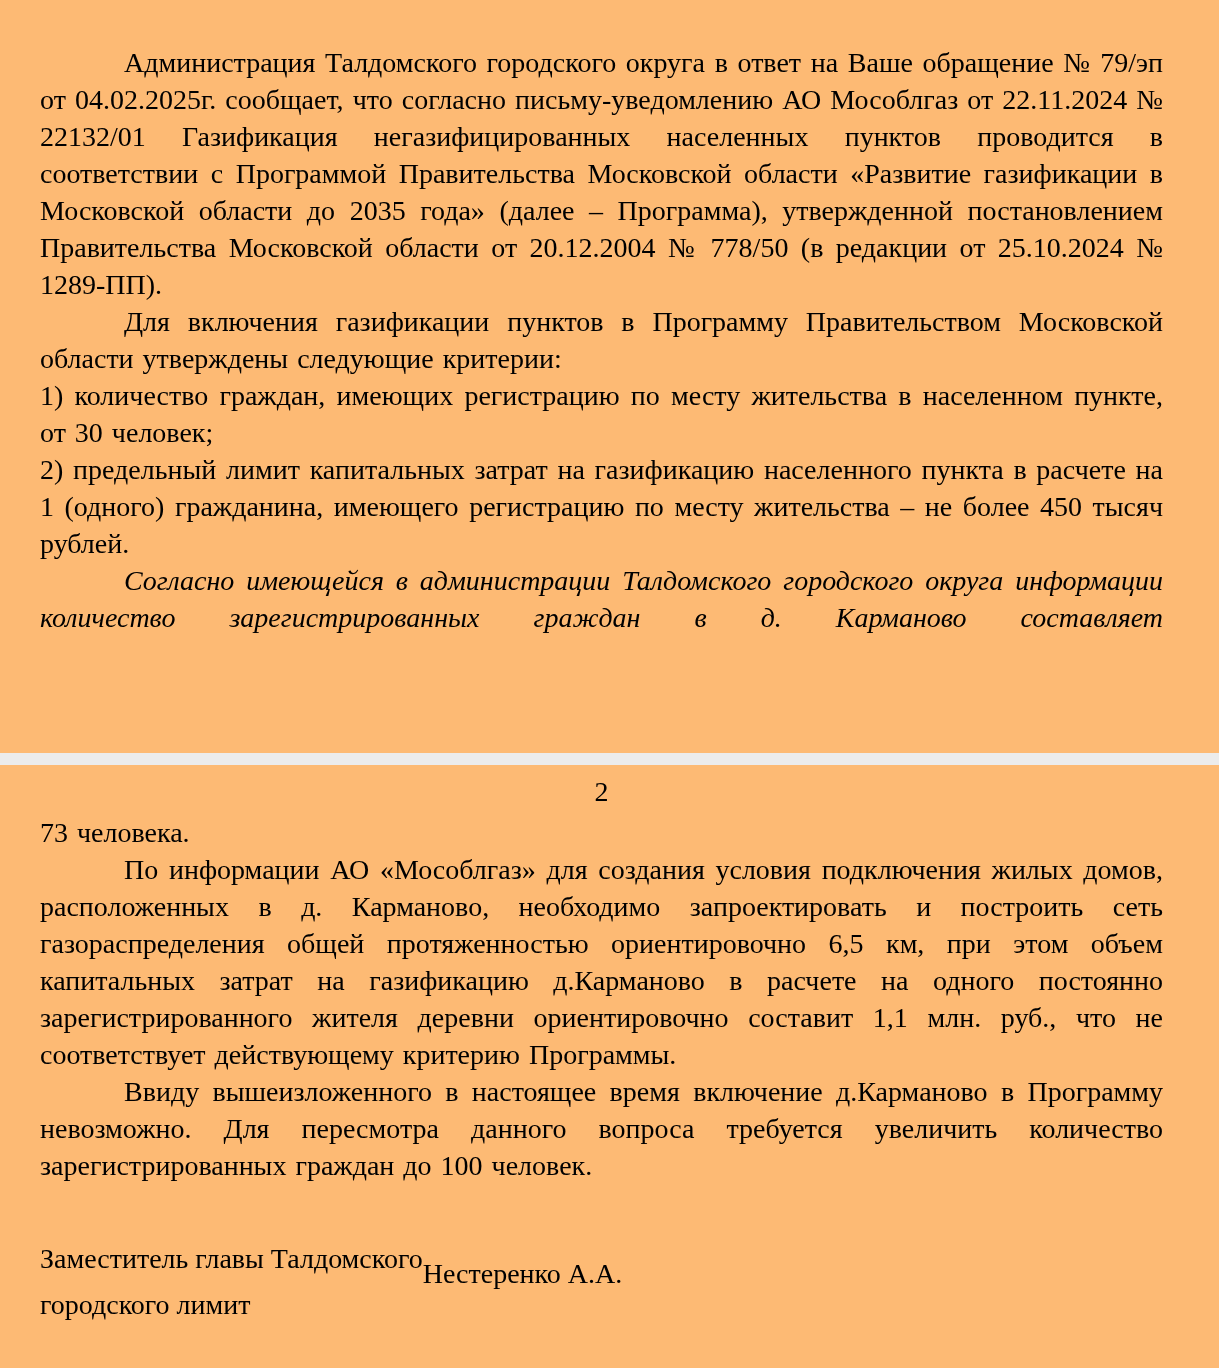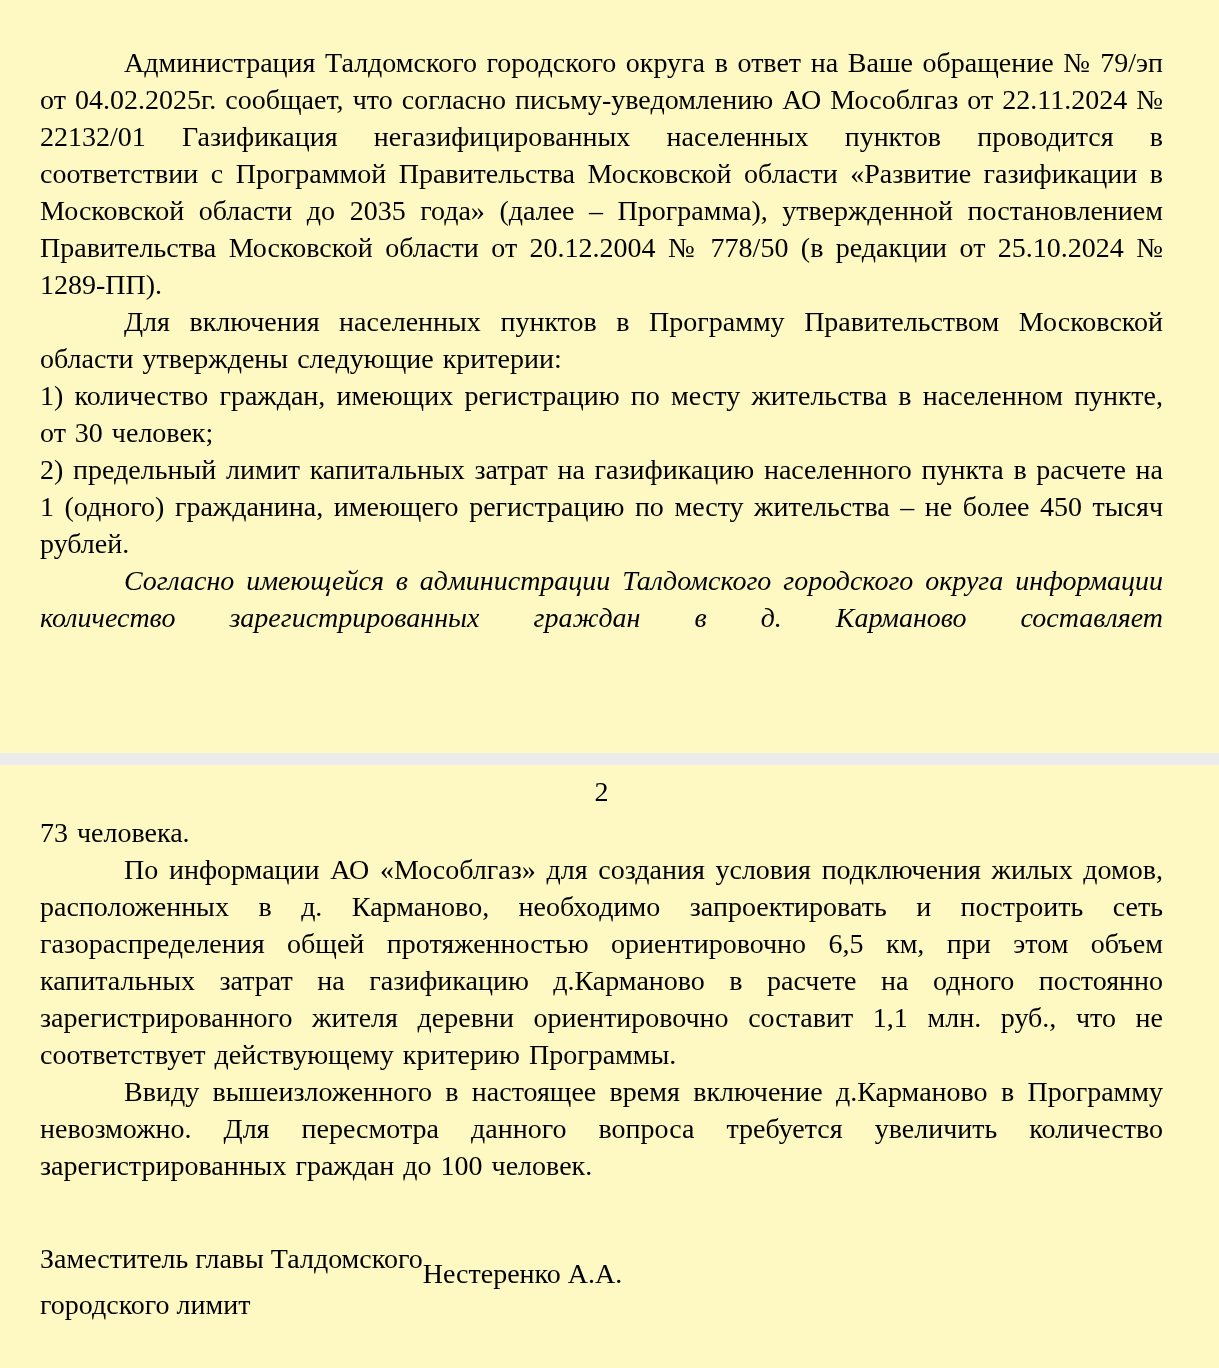--- a/index.html
+++ b/index.html
@@ -9,21 +9,21 @@
   }
   body {
     width: 1219px;
     height: 1368px;
     overflow: hidden;
     font-family: "Liberation Serif", "DejaVu Serif", serif;
     color: #000000;
   }
   .page {
     box-sizing: border-box;
-    background: #fef9c3;
+    background: #fdba74;
   }
   .page-1 {
     height: 753px;
     padding: 44px 56px 0 40px;
   }
   .page-separator {
     height: 12px;
     background: #ececec;
   }
   .page-2 {
@@ -66,21 +66,21 @@
     position: relative;
     top: -8px;
     white-space: nowrap;
   }
 </style>
 </head>
 <body>
 
 <div class="page page-1">
   <p class="para indent">Администрация Талдомского городского округа в ответ на Ваше обращение № 79/эп от 04.02.2025г. сообщает, что согласно письму-уведомлению АО Мособлгаз от 22.11.2024 № 22132/01 Газификация негазифицированных населенных пунктов проводится в соответствии с Программой Правительства Московской области «Развитие газификации в Московской области до 2035 года» (далее – Программа), утвержденной постановлением Правительства Московской области от 20.12.2004 № 778/50 (в редакции от 25.10.2024 № 1289-ПП).</p>
-  <p class="para indent">Для включения населенных пунктов в Программу Правительством Московской области утверждены следующие критерии:</p>
+  <p class="para indent">Для включения газификации пунктов в Программу Правительством Московской области утверждены следующие критерии:</p>
   <p class="para">1) количество граждан, имеющих регистрацию по месту жительства в населенном пункте, от 30 человек;</p>
   <p class="para">2) предельный лимит капитальных затрат на газификацию населенного пункта в расчете на 1 (одного) гражданина, имеющего регистрацию по месту жительства – не более 450 тысяч рублей.</p>
   <p class="para indent last-justified">Согласно имеющейся в администрации Талдомского городского округа информации количество зарегистрированных граждан в д. Карманово составляет</p>
 </div>
 
 <div class="page-separator"></div>
 
 <div class="page page-2">
   <div class="page-number">2</div>
   <p class="para">73 человека.</p>

